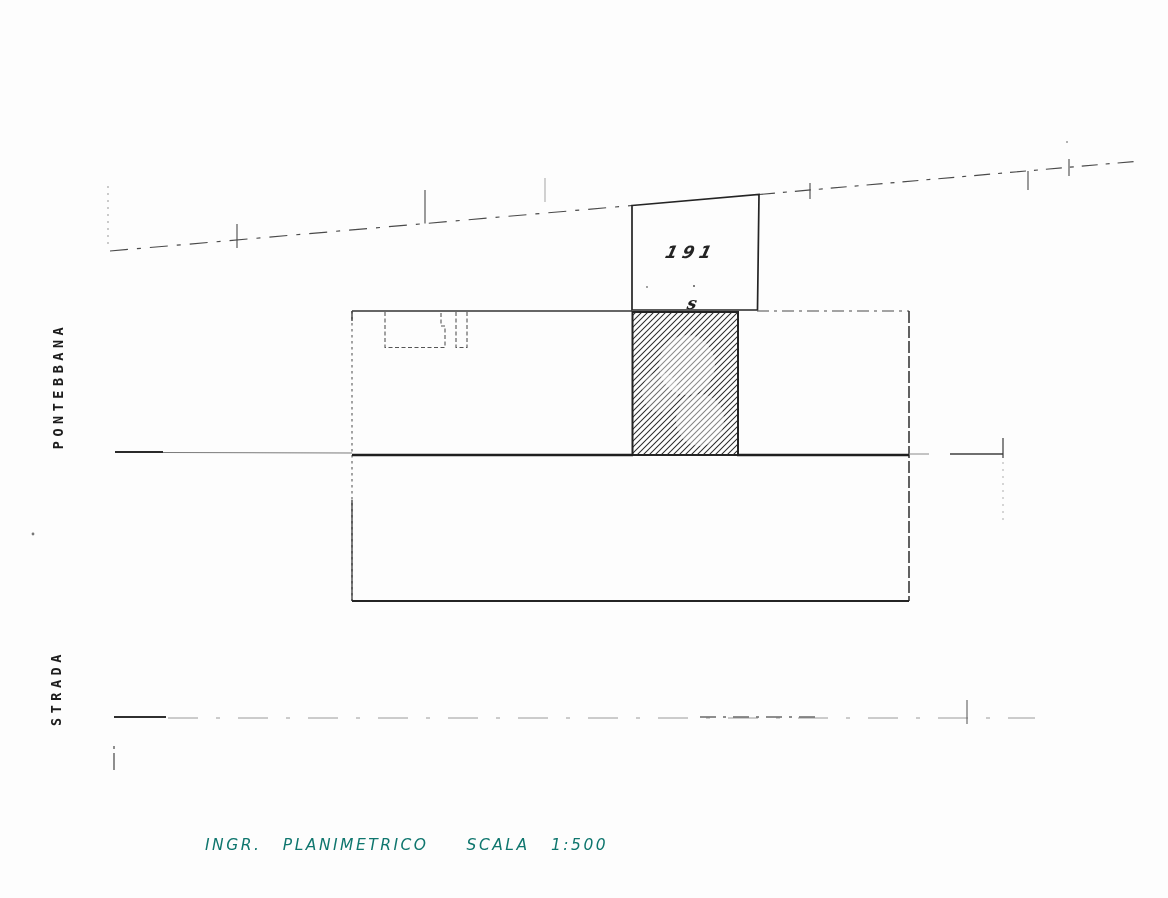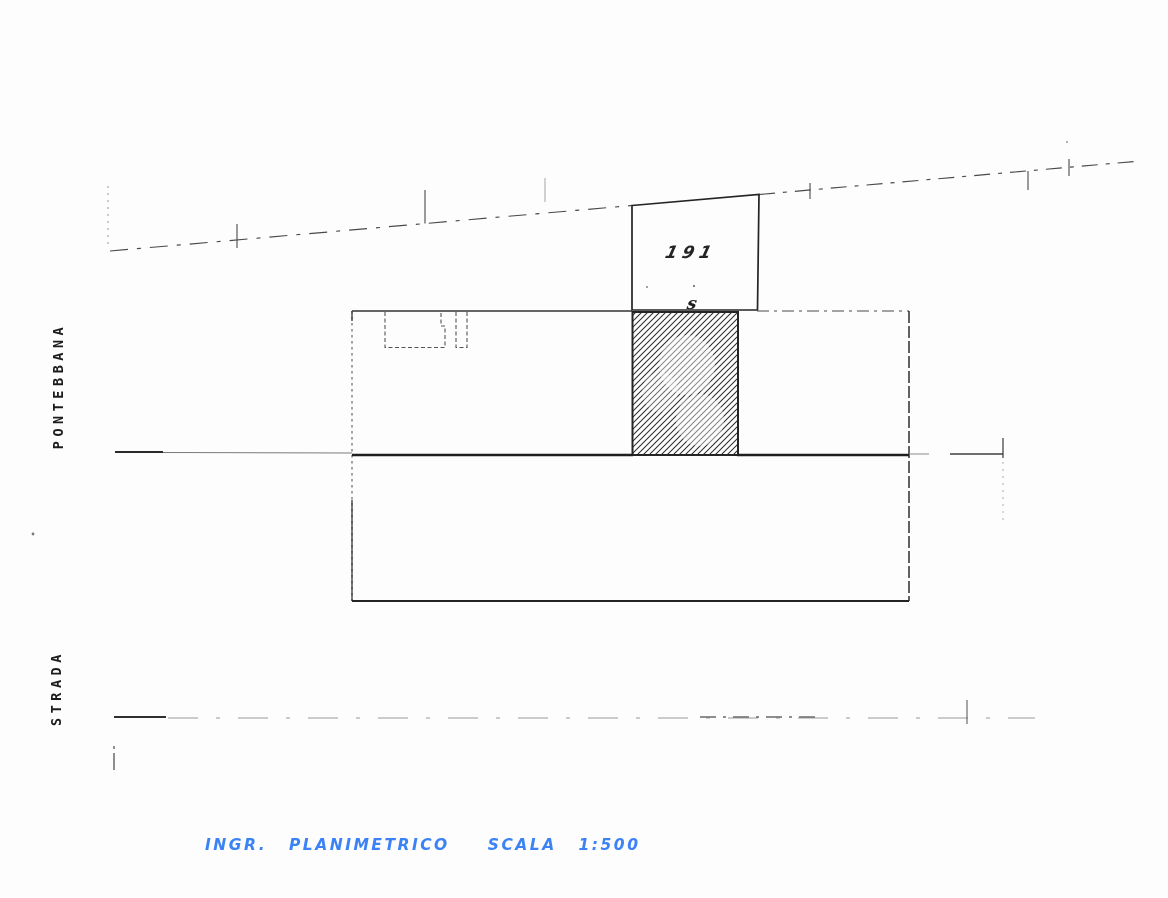--- a/index.html
+++ b/index.html
@@ -44,25 +44,25 @@
     font-weight: 700;
     font-size: 17px;
     color: #1e1e1e;
   }
   .caption {
     position: absolute;
     top: 836px;
     left: 205px;
     width: 600px;
     font-style: italic;
-    font-weight: 700;
+    font-weight: 400;
     font-size: 15.5px;
     letter-spacing: 2.5px;
     word-spacing: 14px;
-    color: #3b82f6;
+    color: #0f766e;
     white-space: nowrap;
   }
   .caption .scale-part { margin-left: 38px; }
 </style>
 </head>
 <body>
 
 <div class="canvas">
 
   <svg width="1168" height="898" viewBox="0 0 1168 898">

